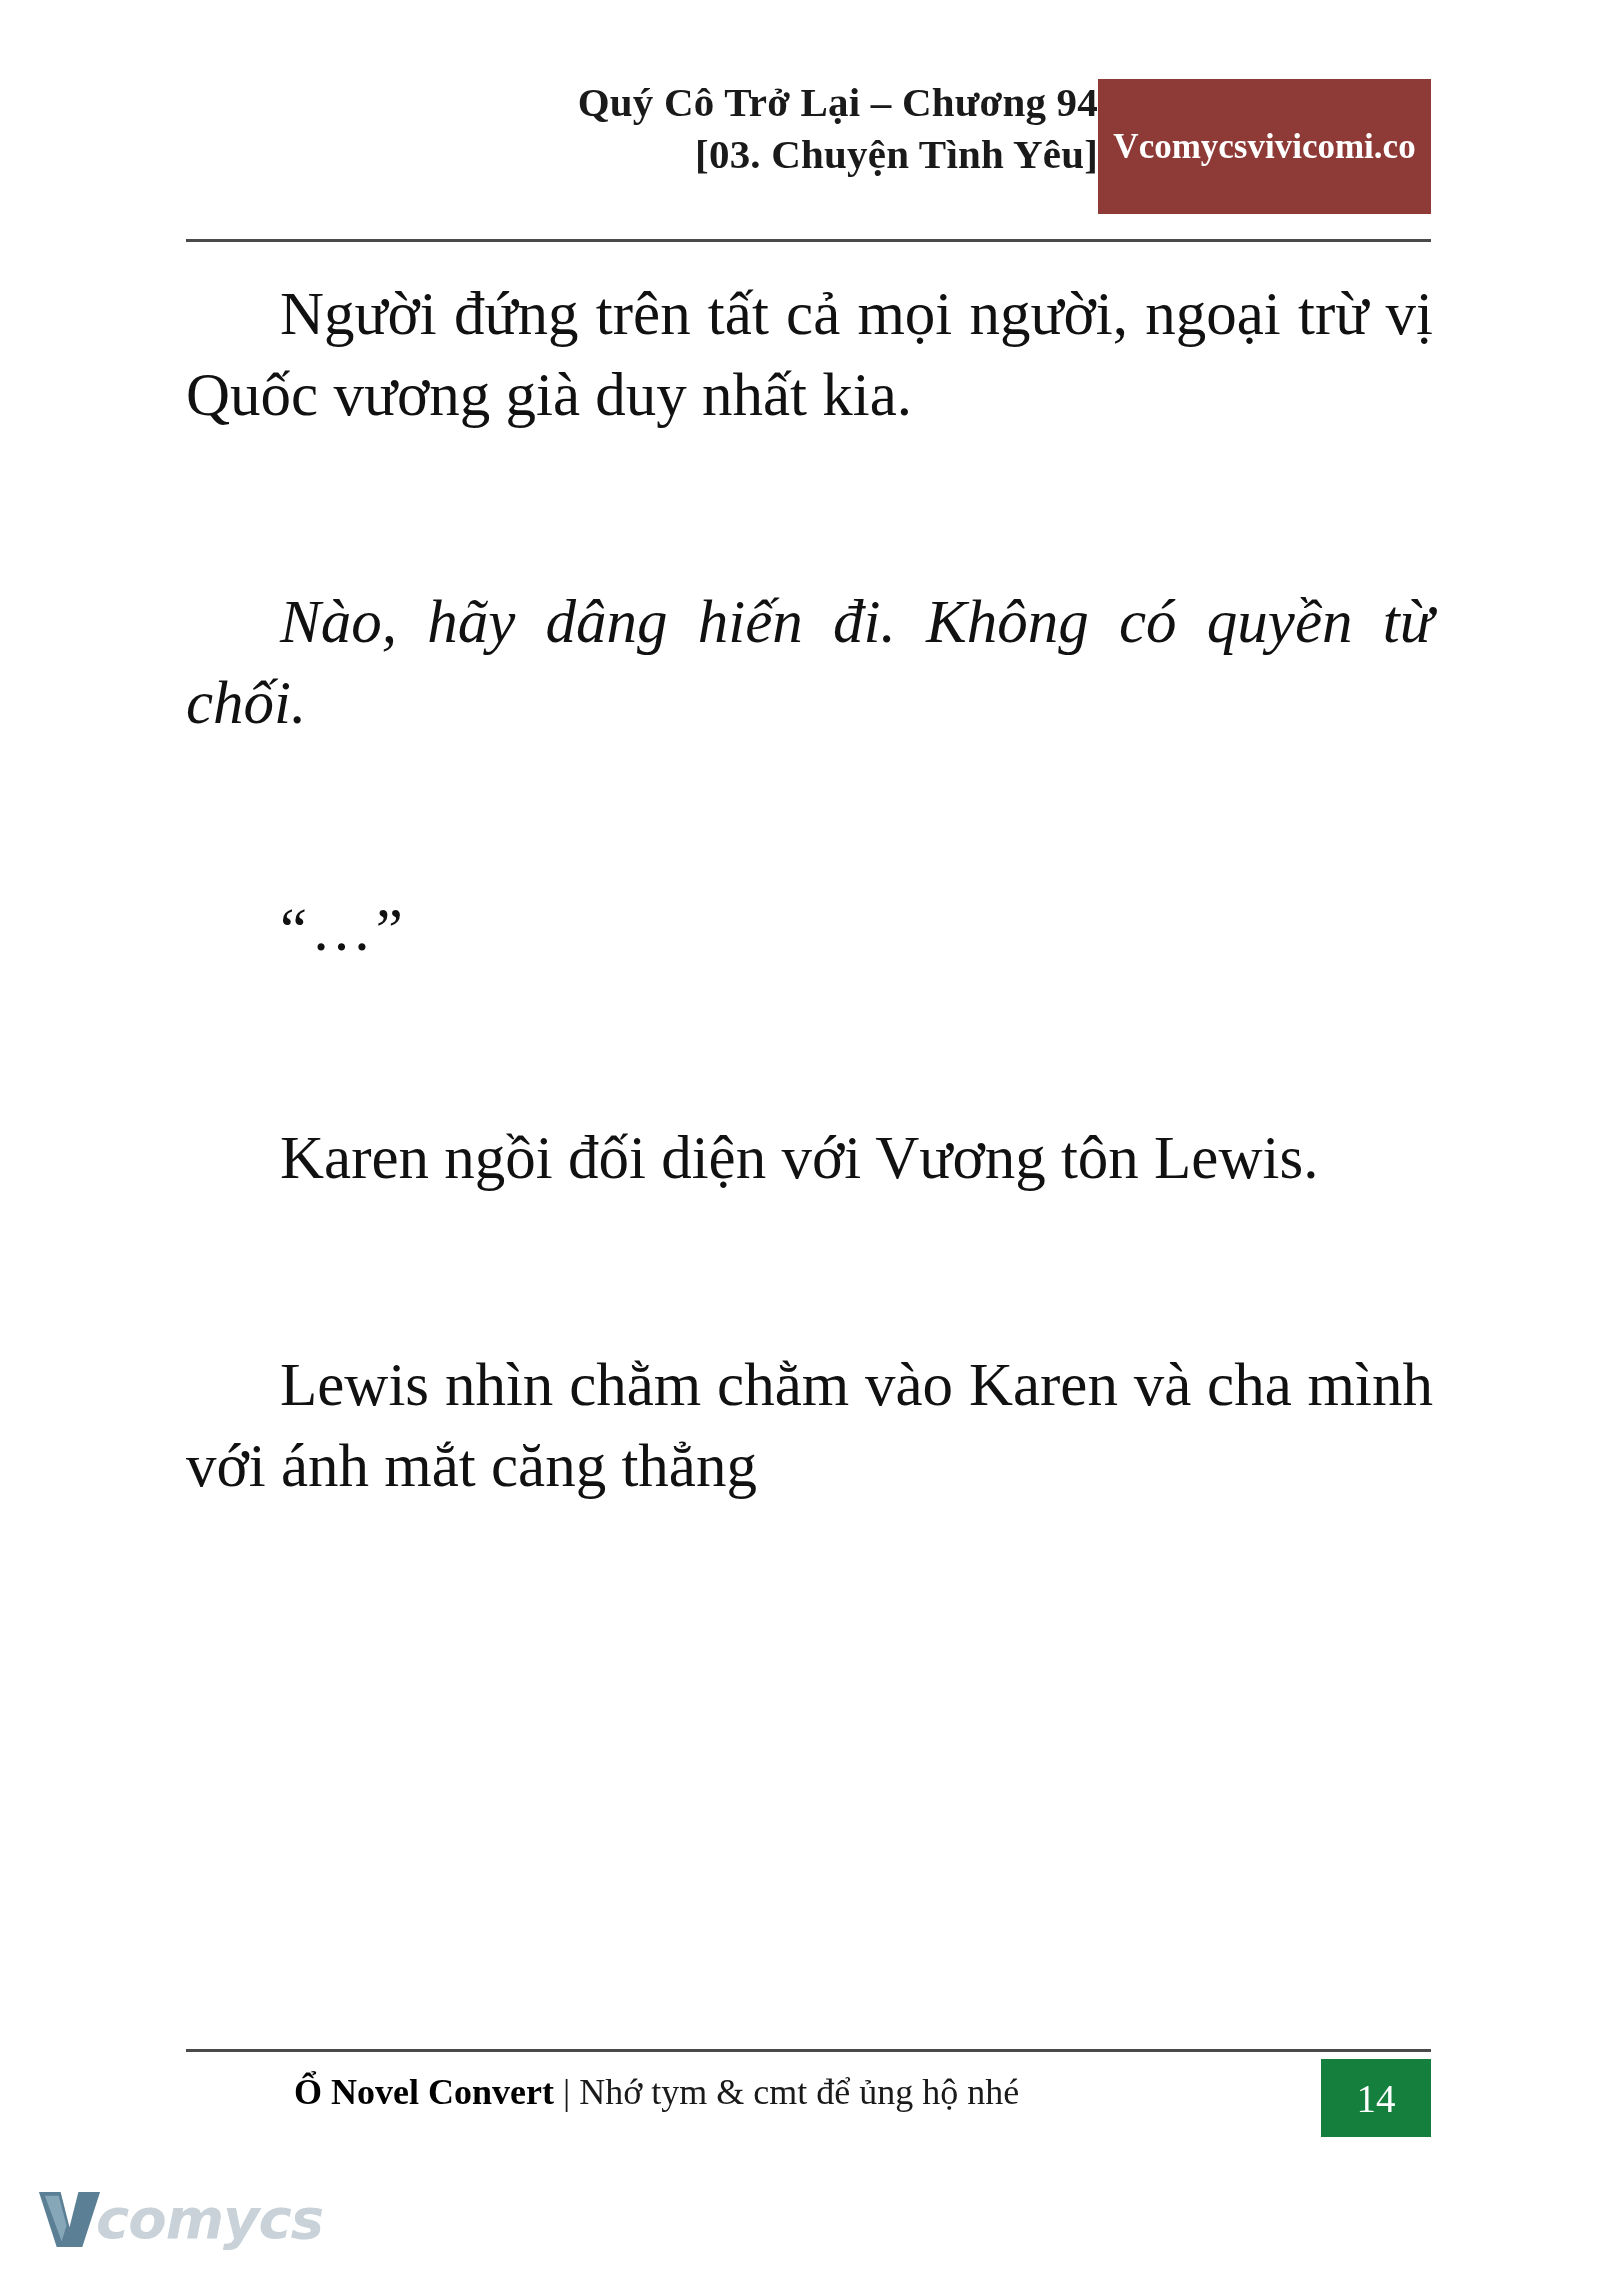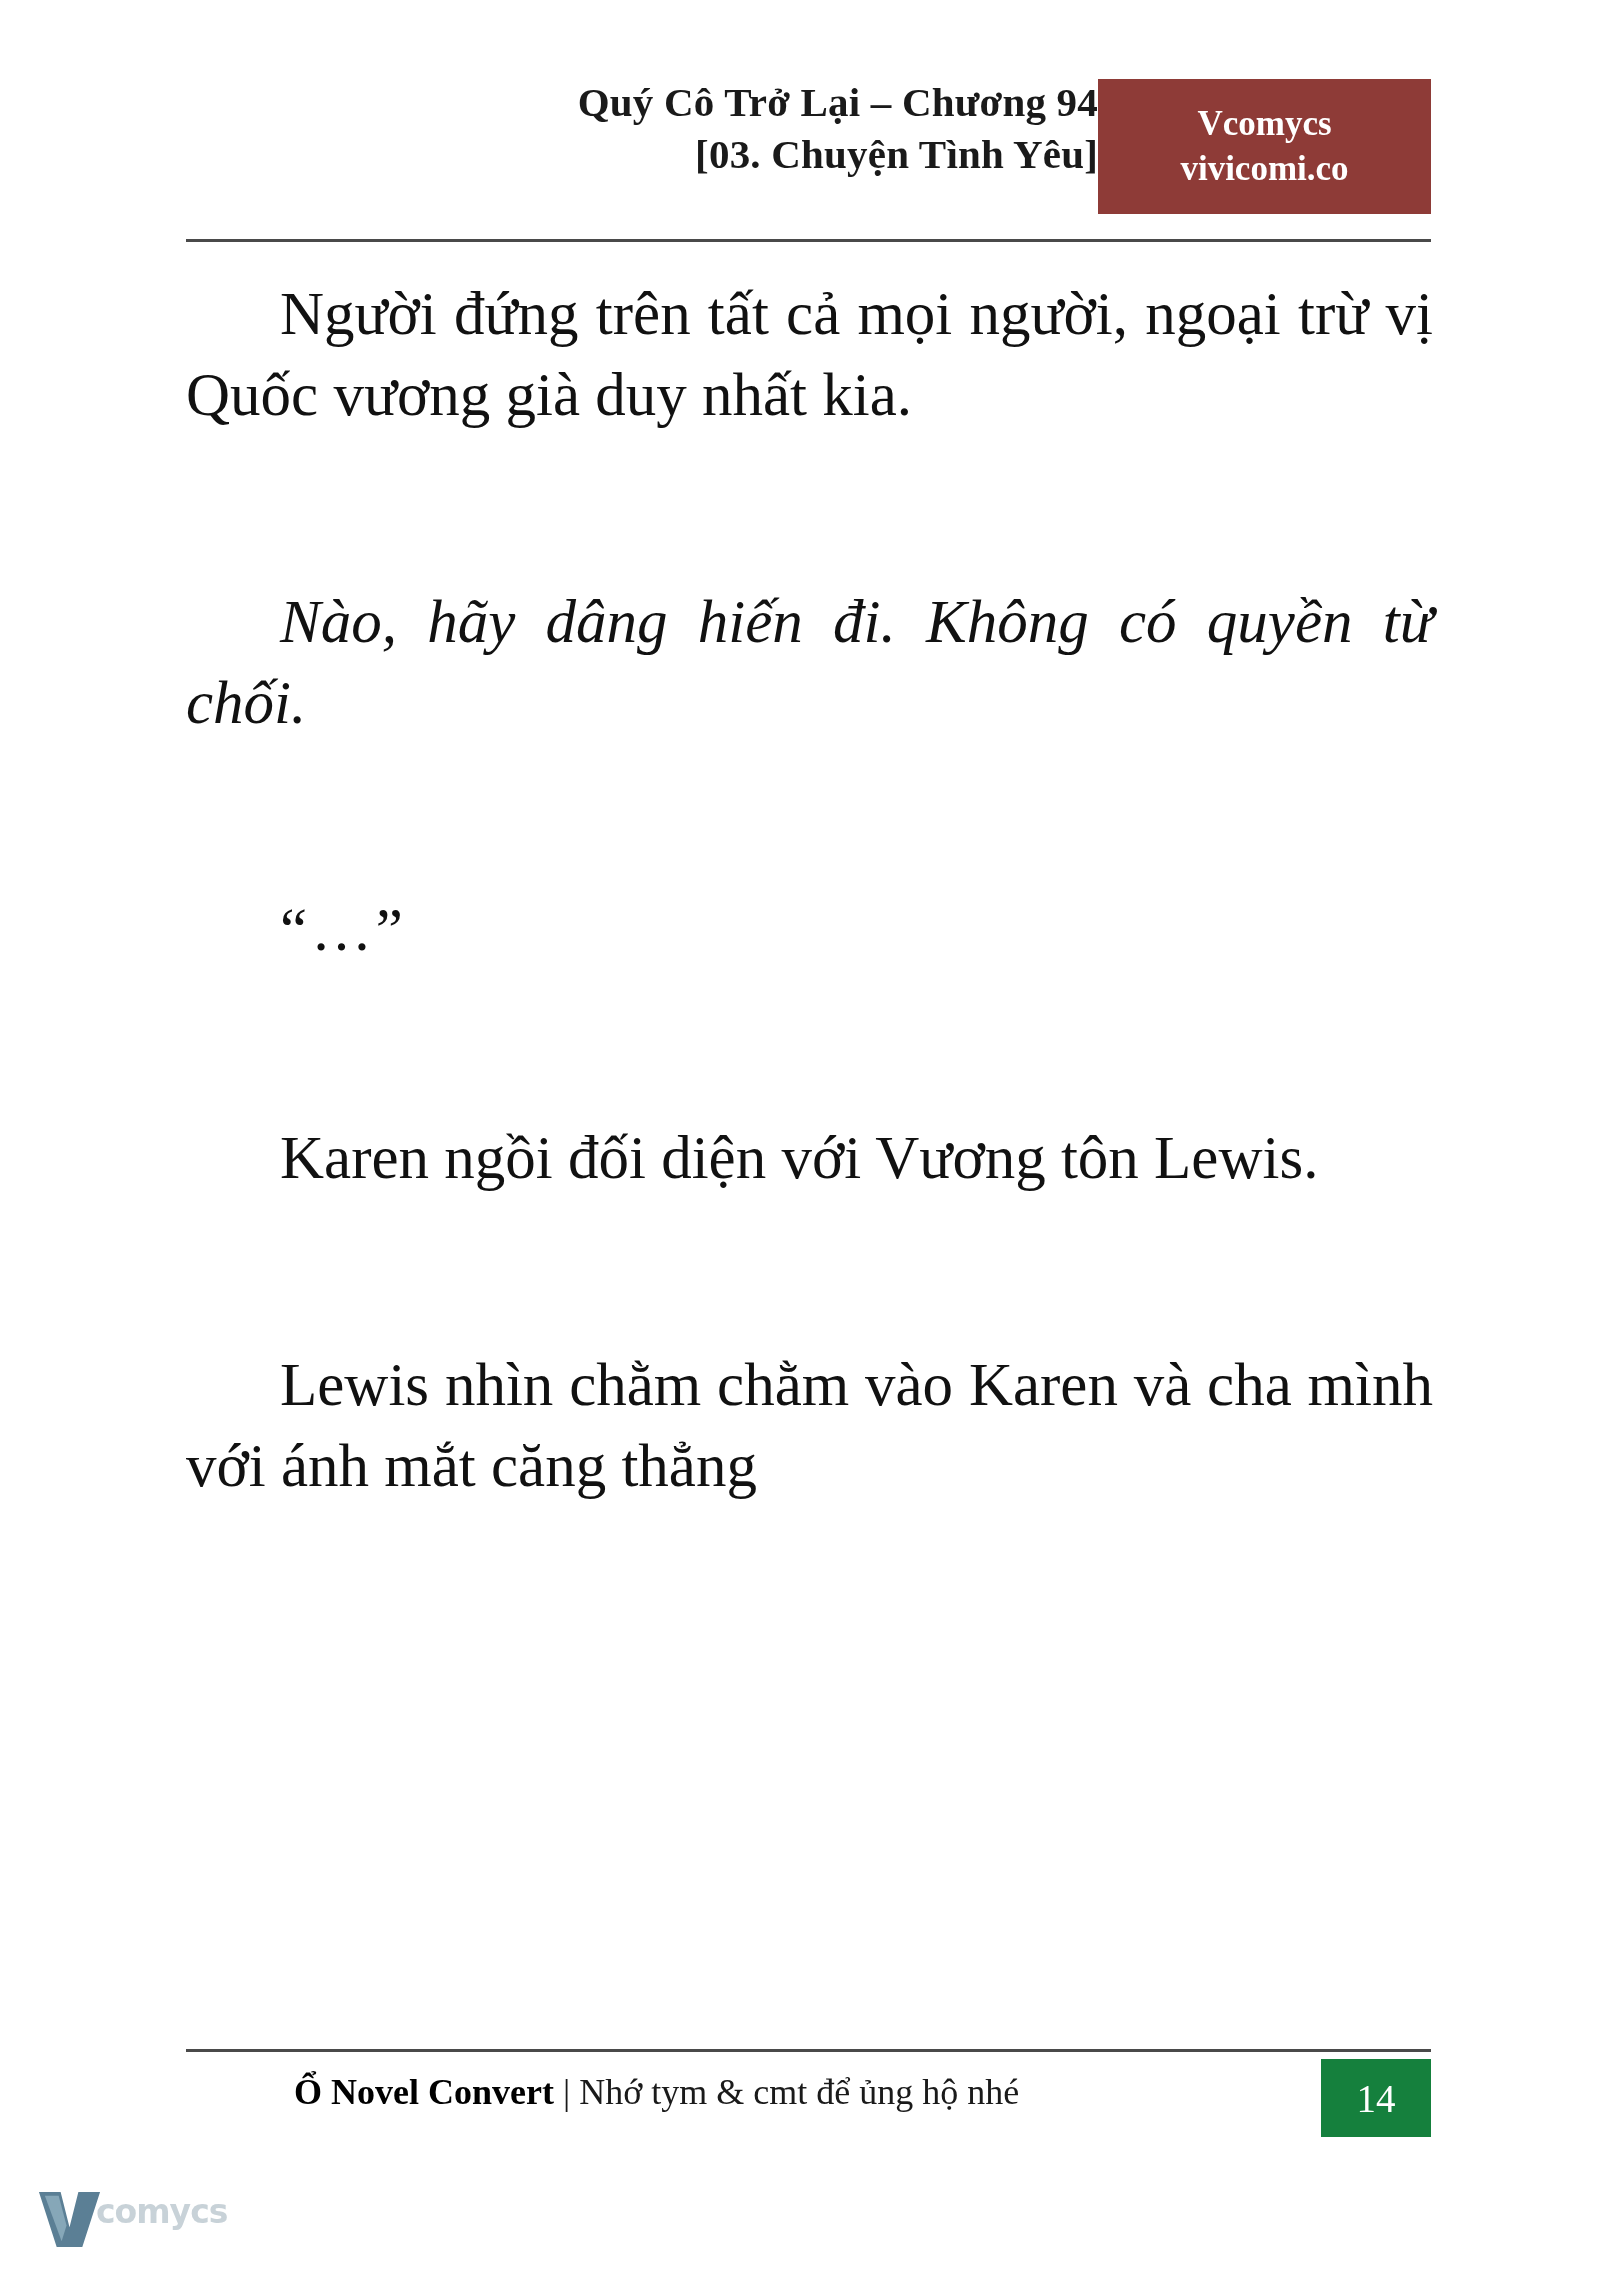--- a/index.html
+++ b/index.html
@@ -48,21 +48,21 @@
   }
   .header-badge {
     position: absolute;
     left: 912px;
     top: 2.9px;
     width: 333px;
     height: 135px;
     background: #8e3b37;
     color: #ffffff;
     display: flex;
-    flex-direction: column;
+    flex-direction: row;
     align-items: center;
     justify-content: center;
     line-height: 1.3;
   }
   .header-badge span {
     display: block;
     font-size: 35px;
     text-align: center;
   }
   .header-rule {
@@ -151,24 +151,25 @@
   .watermark {
     position: absolute;
     left: 35px;
     top: 2184px;
     width: 255px;
     height: 78px;
   }
   .wm-text {
     position: absolute;
     left: 61px;
-    top: 8px;
+    top: 2px;
     font-family: "DejaVu Sans", sans-serif;
     font-weight: bold;
-    font-size: 33px;
+    font-style: italic;
+    font-size: 56px;
     color: #c8d2d8;
     letter-spacing: -1px;
   }
   .wm-mark {
     position: absolute;
     left: 0;
     top: 0;
     width: 69px;
     height: 69px;
   }

